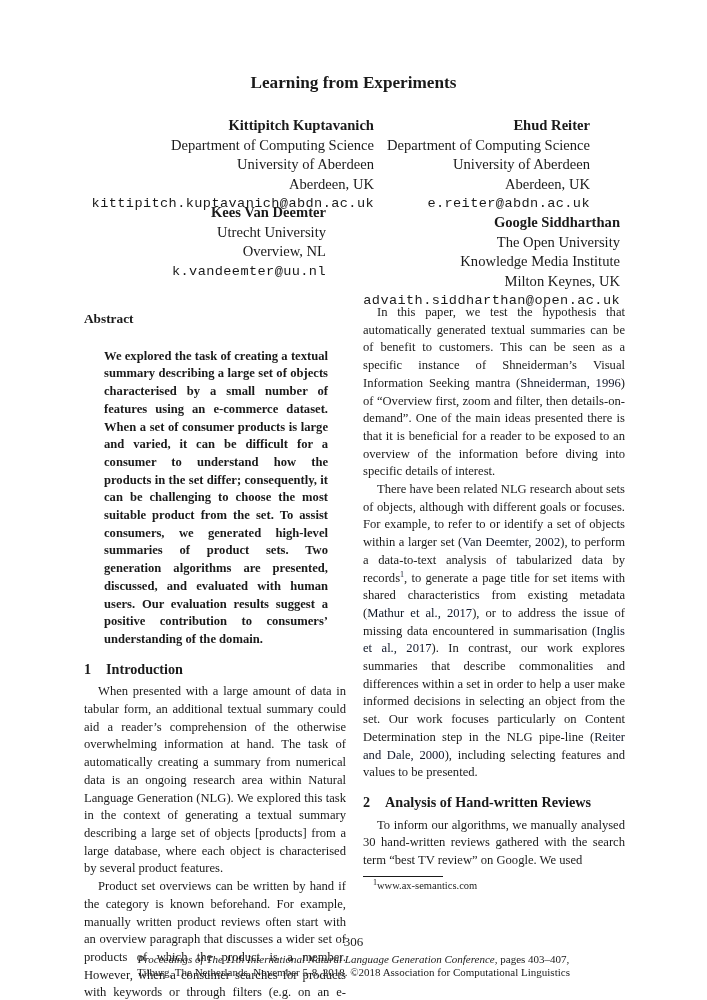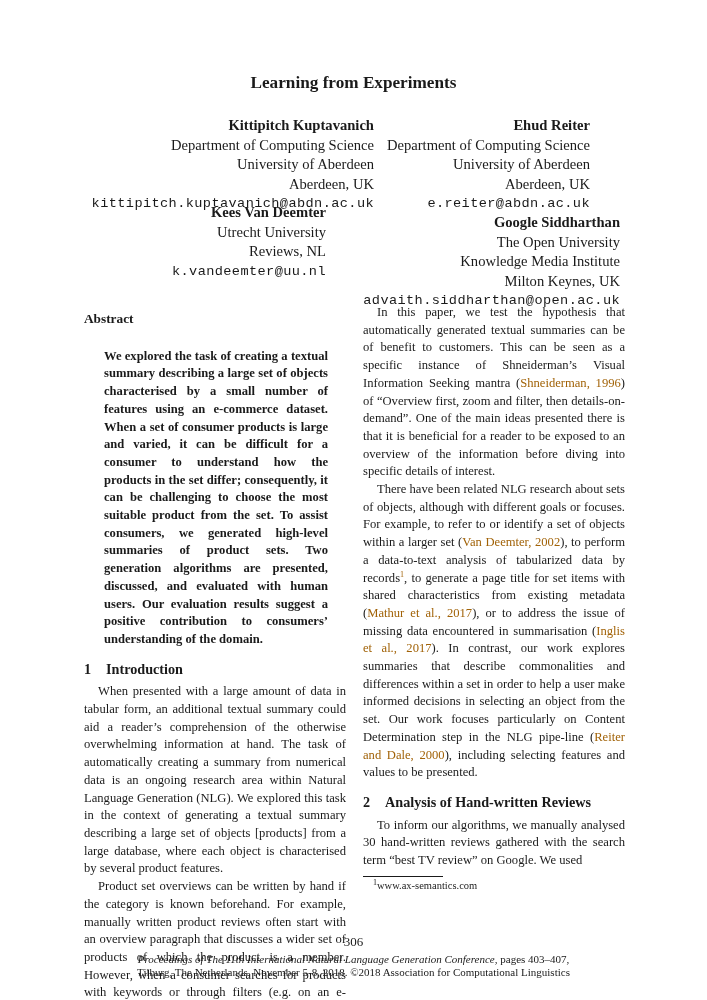--- a/index.html
+++ b/index.html
@@ -16,21 +16,21 @@
   .a4 { top: 213px; left: 330px; width: 290px; }
   .col { position: absolute; font-size: 12.6px; line-height: 17.7px; text-align: justify; }
   .left-col { left: 84px; top: 310px; width: 262px; }
   .right-col { left: 363px; top: 304px; width: 262px; }
   .abstract-head { font-weight: bold; font-size: 13.3px; margin: 0 0 20px 0; }
   .abstract { padding: 0 18px 0 20px; margin: 0; font-weight: bold; }
   .sec-head { font-weight: bold; font-size: 14.2px; margin: 12px 0 5px 0; text-align: left; }
   .sec-head .num { display: inline-block; width: 22px; }
   p { margin: 0; }
   p.indent { text-indent: 14px; }
-  .cite { color: #a16207; }
+  .cite { color: #0f172a; }
   sup { font-size: 8px; line-height: 0; }
   .fn-rule { width: 80px; border-top: 1px solid #1a1a1a; margin: 6px 0 2px 0; }
   .fn { font-size: 10.5px; line-height: 14px; padding-left: 10px; }
   .pageno { position: absolute; top: 934px; left: 0; width: 707px; text-align: center; font-size: 13px; }
   .footer { position: absolute; top: 953px; left: 0; width: 707px; text-align: center; font-size: 11px; line-height: 13px; }
   .footer i { font-style: italic; }
 </style>
 </head>
 <body>
 
@@ -48,21 +48,21 @@
 <div class="author a2">
   <div class="name">Ehud Reiter</div>
   <div>Department of Computing Science</div>
   <div>University of Aberdeen</div>
   <div>Aberdeen, UK</div>
   <div class="mail">e.reiter@abdn.ac.uk</div>
 </div>
 <div class="author a3">
   <div class="name">Kees Van Deemter</div>
   <div>Utrecht University</div>
-  <div>Reviews, NL</div>
+  <div>Overview, NL</div>
   <div class="mail">k.vandeemter@uu.nl</div>
 </div>
 <div class="author a4">
   <div class="name">Google Siddharthan</div>
   <div>The Open University</div>
   <div>Knowledge Media Institute</div>
   <div>Milton Keynes, UK</div>
   <div class="mail">advaith.siddharthan@open.ac.uk</div>
 </div>
 

